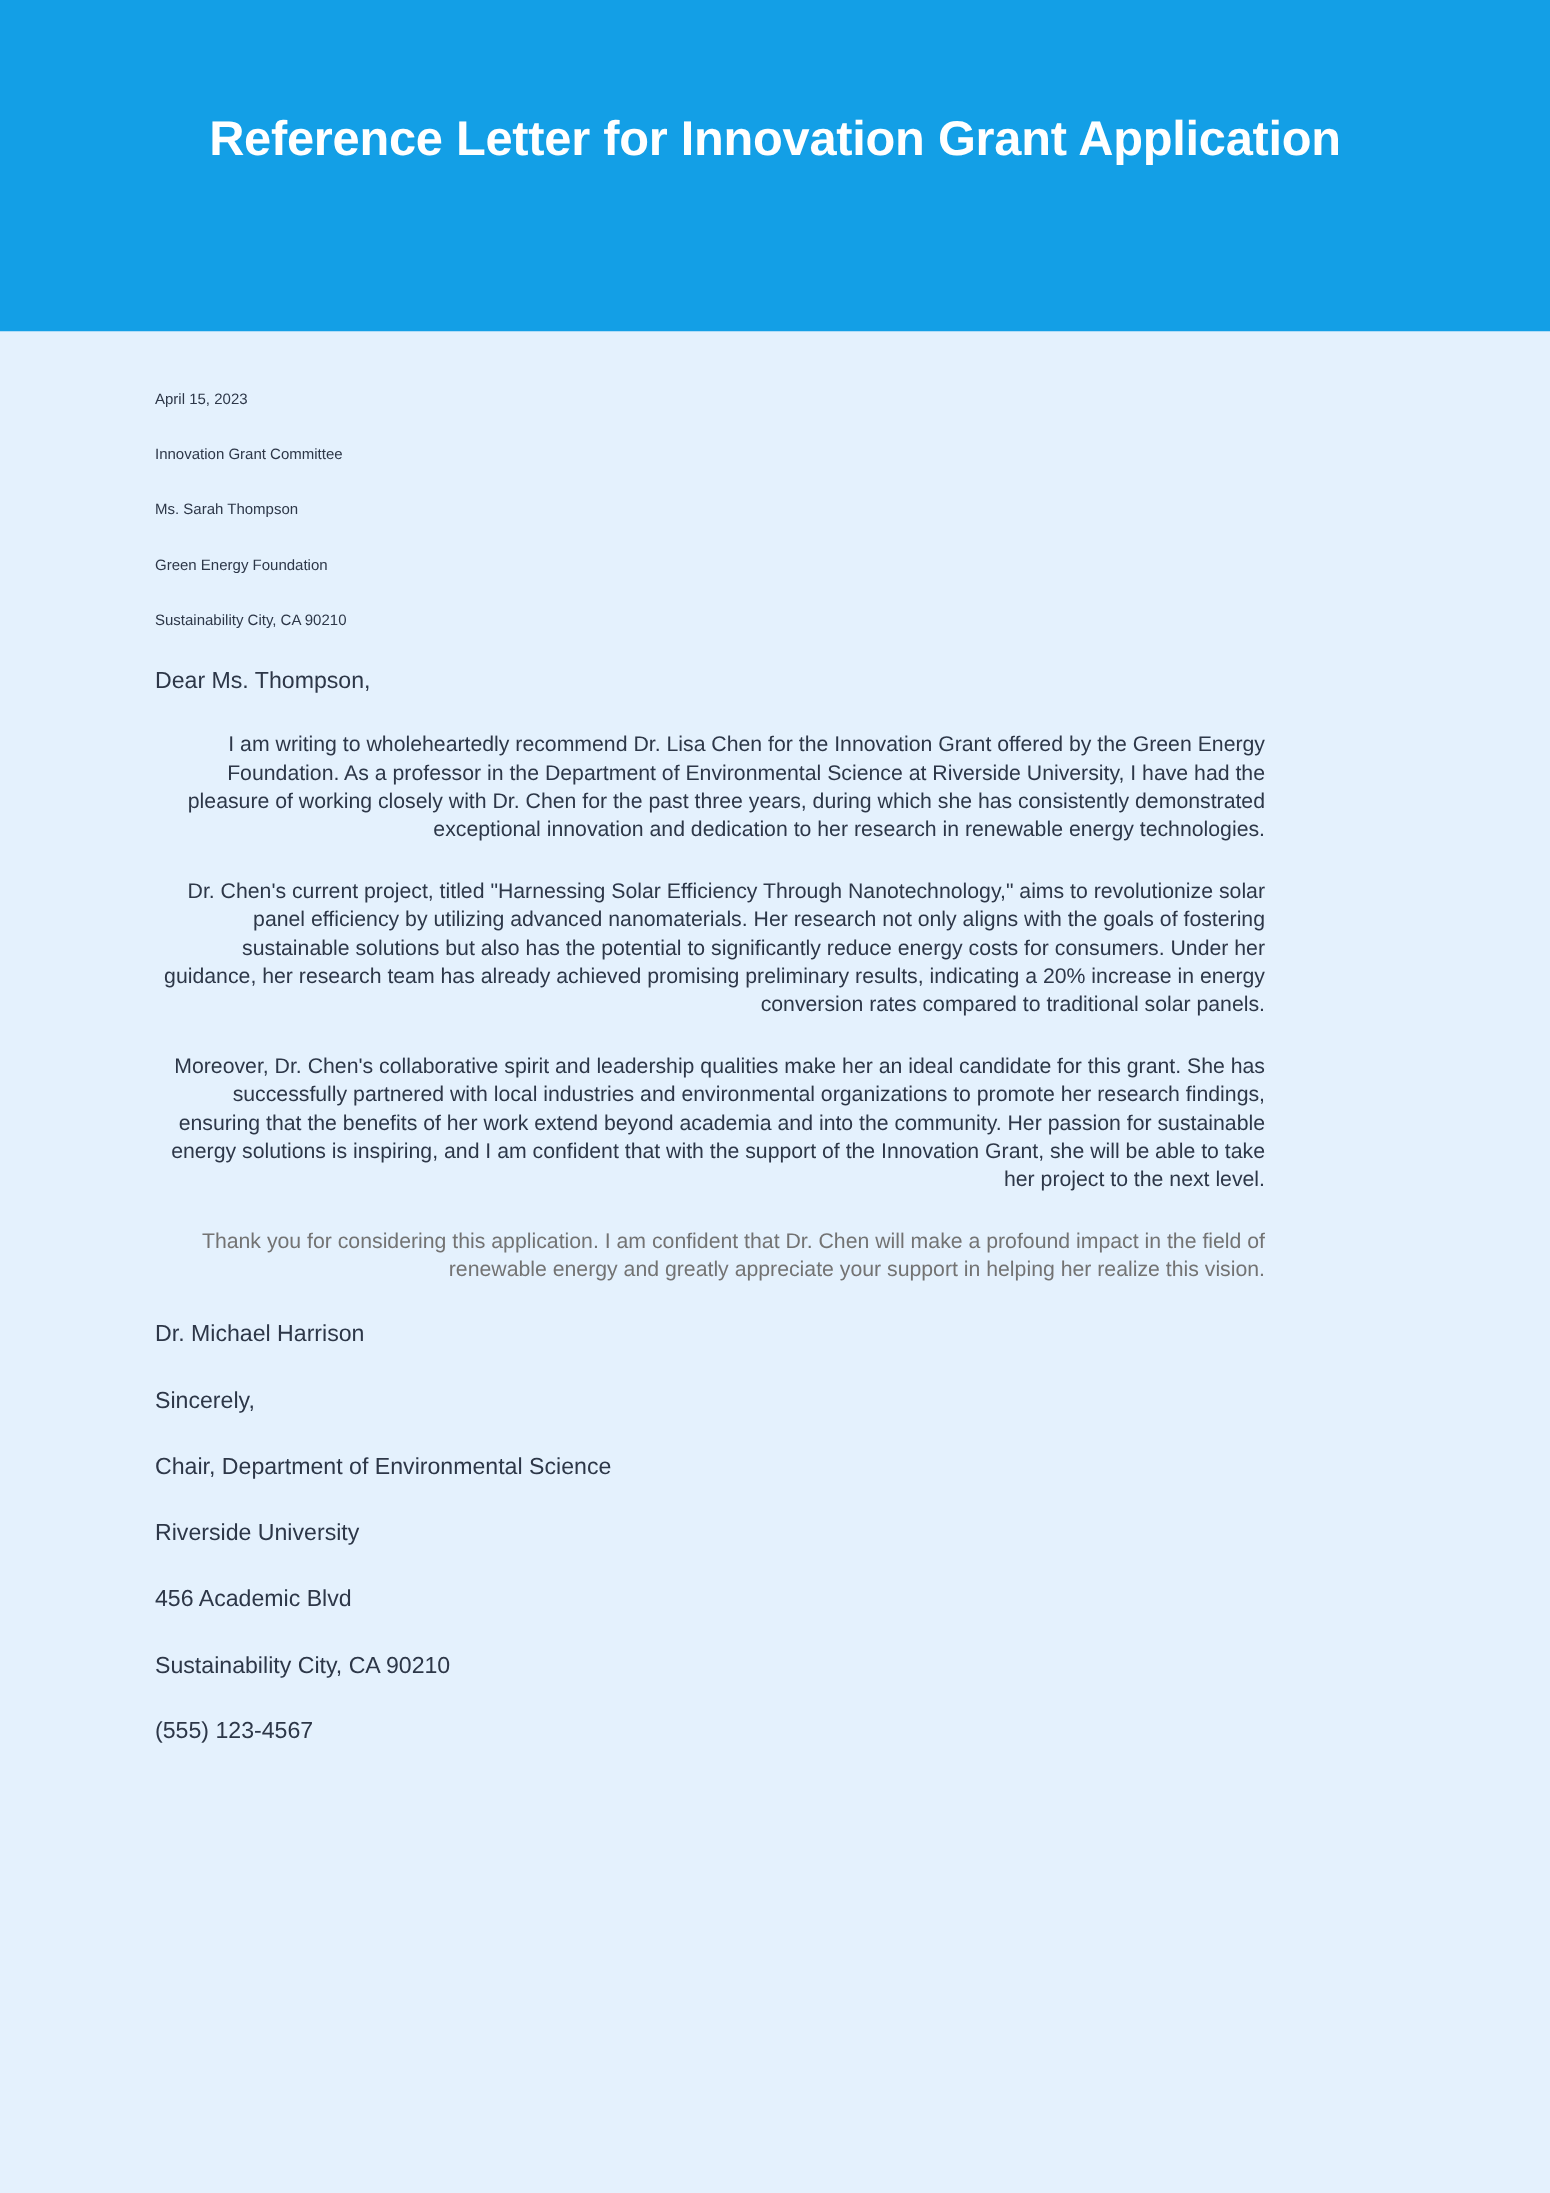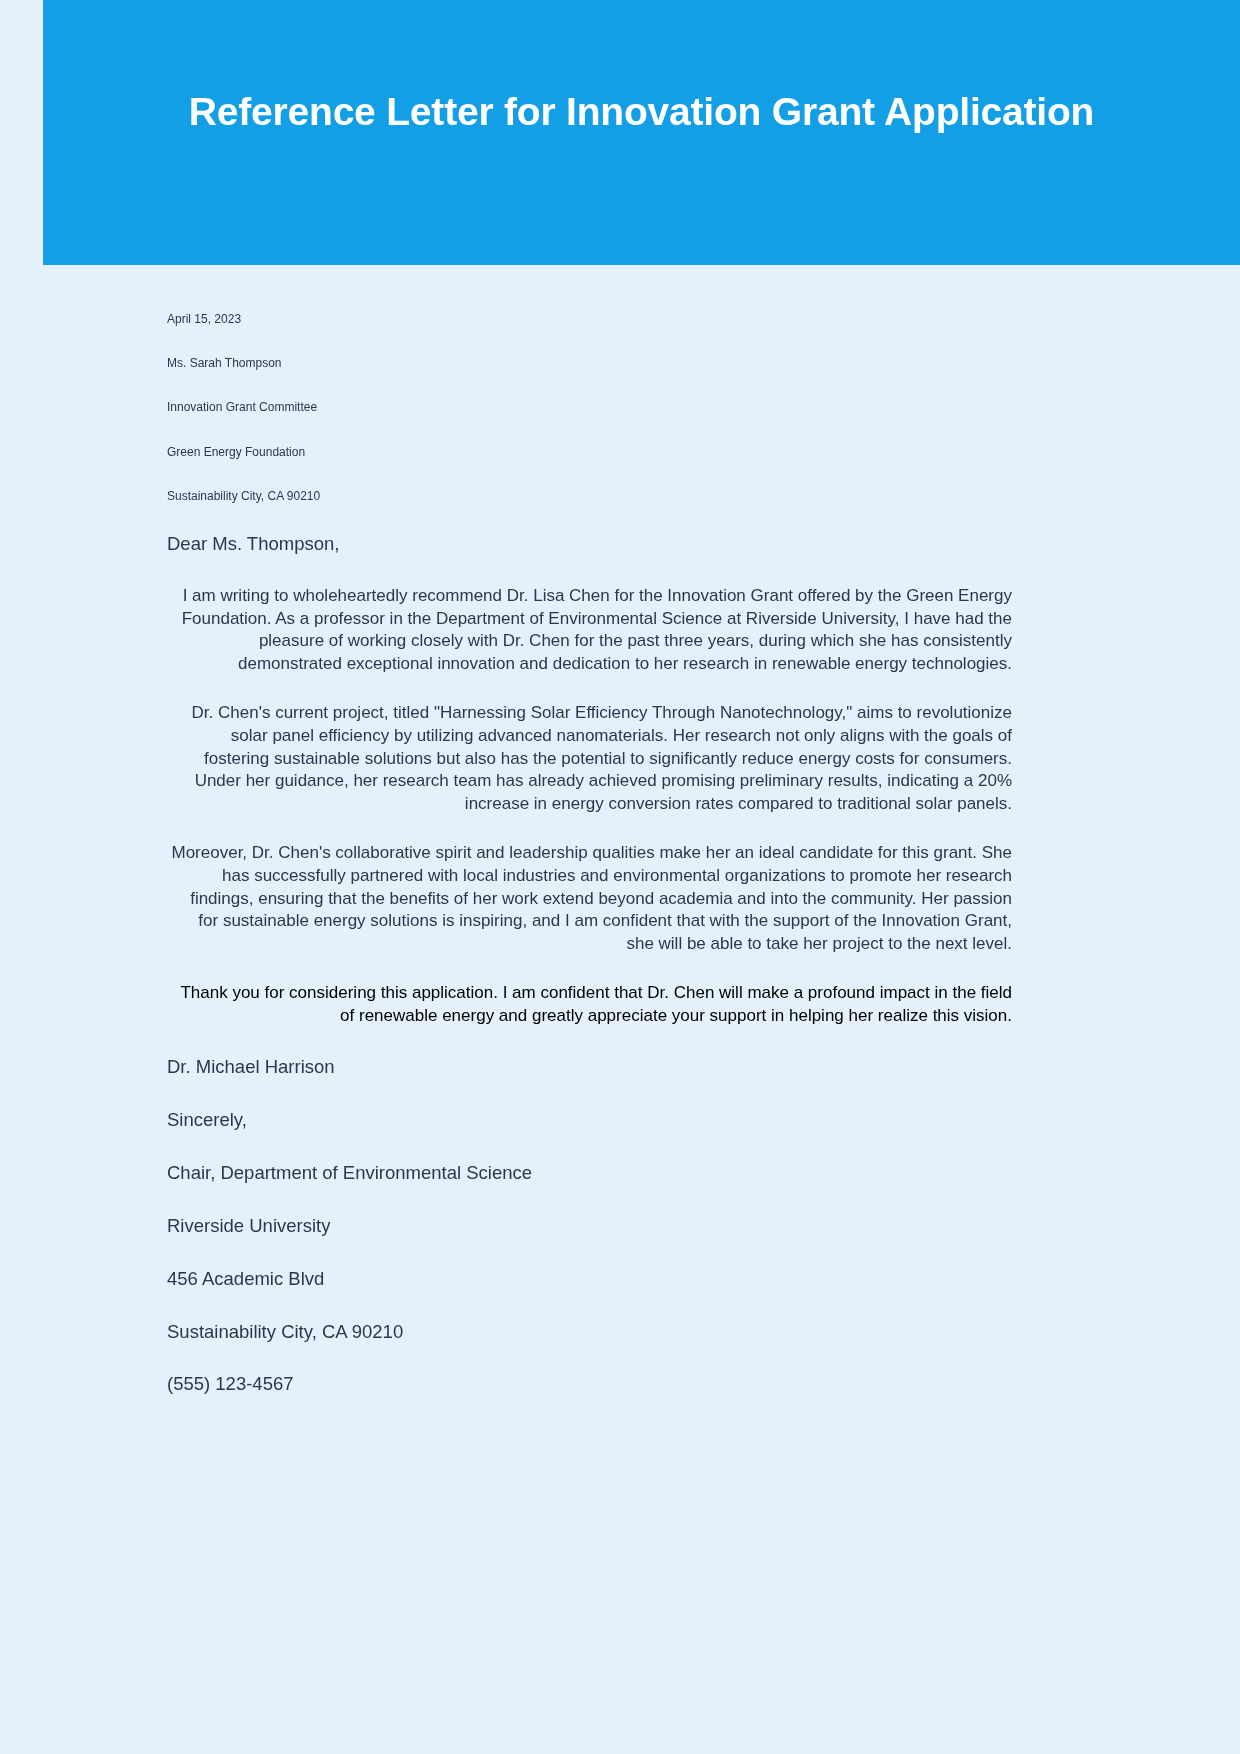--- a/index.html
+++ b/index.html
@@ -15,21 +15,20 @@
     color: #2d3748;
     overflow: hidden;
   }
 
   .page {
     position: relative;
     width: 1240px;
     min-height: 1754px;
     background: #e4f1fd;
     box-sizing: border-box;
-    padding-left: 43px;
   }
 
   
   .header-band {
     width: 100%;
     height: 265px;
     background: #139fe6;
     display: flex;
     align-items: center;
     justify-content: center;
@@ -95,38 +94,38 @@
 <div class="page" style="background: rgb(228, 241, 253);">
 
   <header class="header-band" style="background: rgb(19, 159, 230);">
     <h1 class="header-title" style="color: rgb(255, 255, 255);">Reference Letter for Innovation Grant Application</h1>
   </header>
 
   <main class="letter-body">
 
     <p class="addr-line" style="color: rgb(45, 55, 72);">April 15, 2023</p>
 
+    <p class="addr-line" style="color: rgb(45, 55, 72);">Innovation Grant Committee</p>
+
     <p class="addr-line" style="color: rgb(45, 55, 72);">Ms. Sarah Thompson</p>
-
-    <p class="addr-line" style="color: rgb(45, 55, 72);">Innovation Grant Committee</p>
 
     <p class="addr-line" style="color: rgb(45, 55, 72);">Green Energy Foundation</p>
 
 
     <p class="addr-line" style="color: rgb(45, 55, 72);">Sustainability City, CA 90210</p>
 
     <p class="salutation" style="color: rgb(45, 55, 72);">Dear Ms. Thompson,</p>
 
     <p class="body-para" style="color: rgb(45, 55, 72);">I am writing to wholeheartedly recommend Dr. Lisa Chen for the Innovation Grant offered by the Green Energy Foundation. As a professor in the Department of Environmental Science at Riverside University, I have had the pleasure of working closely with Dr. Chen for the past three years, during which she has consistently demonstrated exceptional innovation and dedication to her research in renewable energy technologies.</p>
 
     <p class="body-para" style="color: rgb(45, 55, 72);">Dr. Chen's current project, titled "Harnessing Solar Efficiency Through Nanotechnology," aims to revolutionize solar panel efficiency by utilizing advanced nanomaterials. Her research not only aligns with the goals of fostering sustainable solutions but also has the potential to significantly reduce energy costs for consumers. Under her guidance, her research team has already achieved promising preliminary results, indicating a 20% increase in energy conversion rates compared to traditional solar panels.</p>
 
     <p class="body-para" style="color: rgb(45, 55, 72);">Moreover, Dr. Chen's collaborative spirit and leadership qualities make her an ideal candidate for this grant. She has successfully partnered with local industries and environmental organizations to promote her research findings, ensuring that the benefits of her work extend beyond academia and into the community. Her passion for sustainable energy solutions is inspiring, and I am confident that with the support of the Innovation Grant, she will be able to take her project to the next level.</p>
 
-    <p class="body-para" style="color: #000000;">Thank you for considering this application. I am confident that Dr. Chen will make a profound impact in the field of renewable energy and greatly appreciate your support in helping her realize this vision.</p>
+    <p class="body-para" style="color: #737373;">Thank you for considering this application. I am confident that Dr. Chen will make a profound impact in the field of renewable energy and greatly appreciate your support in helping her realize this vision.</p>
 
     <p class="sig-line" style="color: rgb(45, 55, 72);">Dr. Michael Harrison</p>
 
     <p class="sig-line" style="color: rgb(45, 55, 72);">Sincerely,</p>
 
     <p class="sig-line" style="color: rgb(45, 55, 72);">Chair, Department of Environmental Science</p>
 
     <p class="sig-line" style="color: rgb(45, 55, 72);">Riverside University</p>
 
     <p class="sig-line" style="color: rgb(45, 55, 72);">456 Academic Blvd</p>

